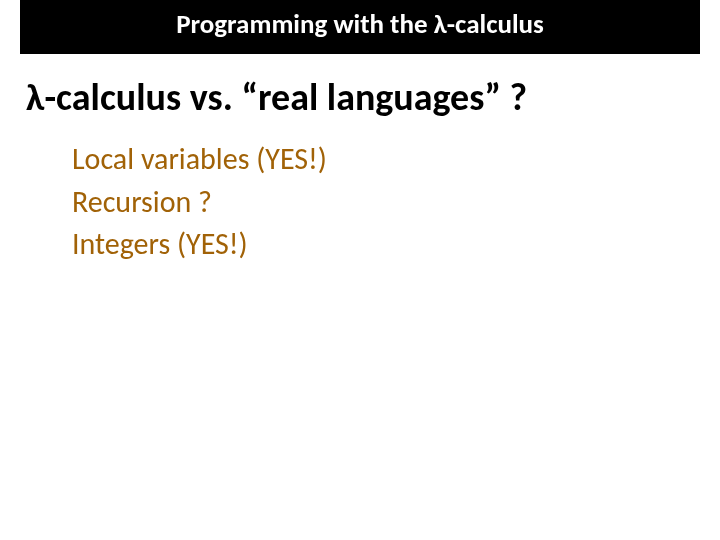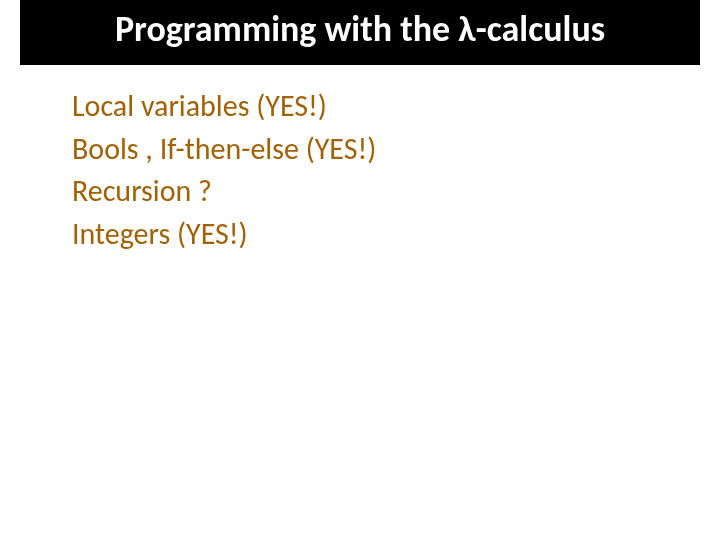--- a/index.html
+++ b/index.html
@@ -5,21 +5,21 @@
   * { margin: 0; padding: 0; box-sizing: border-box; }
   html, body { width: 720px; height: 540px; background: #fff; font-family: Calibri, "Segoe UI", Arial, sans-serif; }
   .slide { width: 720px; height: 540px; background: #fff; position: relative; }
   .titlebar {
     background: #000;
     color: #fff;
     padding: 8px 20px 14px 20px;
     margin: 0 20px 10px 20px;
     text-align: center;
     font-weight: 700;
-    font-size: 36px;
+    font-size: 27px;
     line-height: 1.2;
   }
   .subhead {
     font-size: 38px;
     font-weight: 700;
     color: #000;
     padding: 12px 26px 8px 26px;
     line-height: 1.15;
   }
   .body {
@@ -31,19 +31,21 @@
   .body .line { display: block; }
   .body .italic { font-style: italic; }
 </style>
 </head>
 <body>
 
 <div class="slide">
   <div class="titlebar">
     <span>Programming with the λ-calculus</span>
   </div>
+  <div class="subhead">
+    <span>λ-calculus vs. “real languages” ?</span>
+  </div>
   <div class="body">
     <span class="line">Local variables (YES!)</span>
-    <span class="line">Bools , If-then-else (YES!)</span>
     <span class="line">Recursion ?</span>
     <span class="line">Integers (YES!)</span>
   </div>
 </div>
 
 </body></html>

